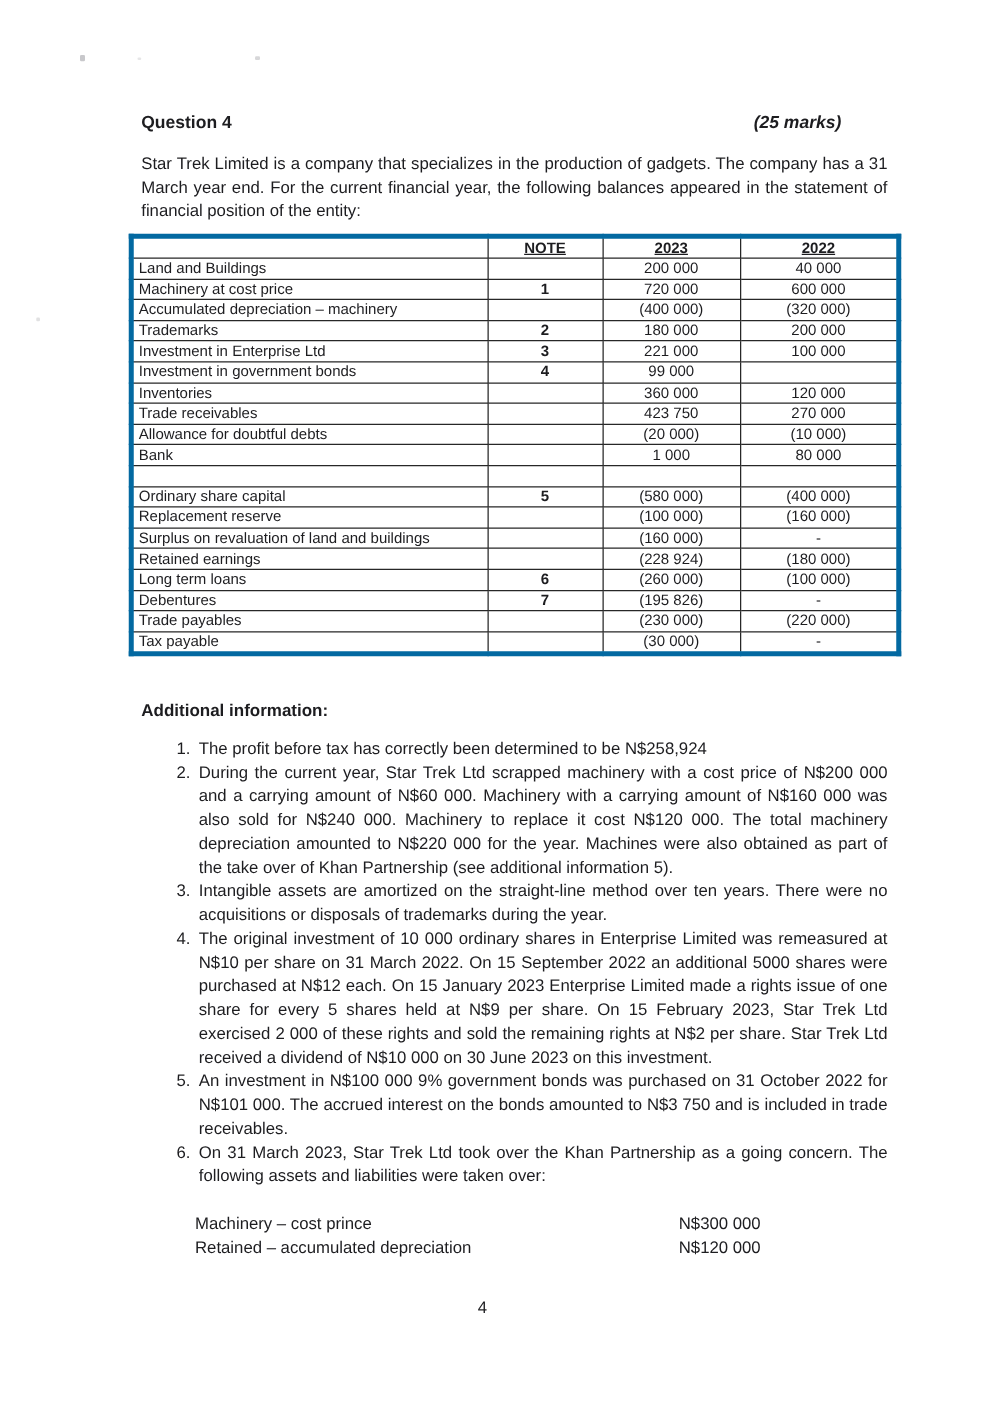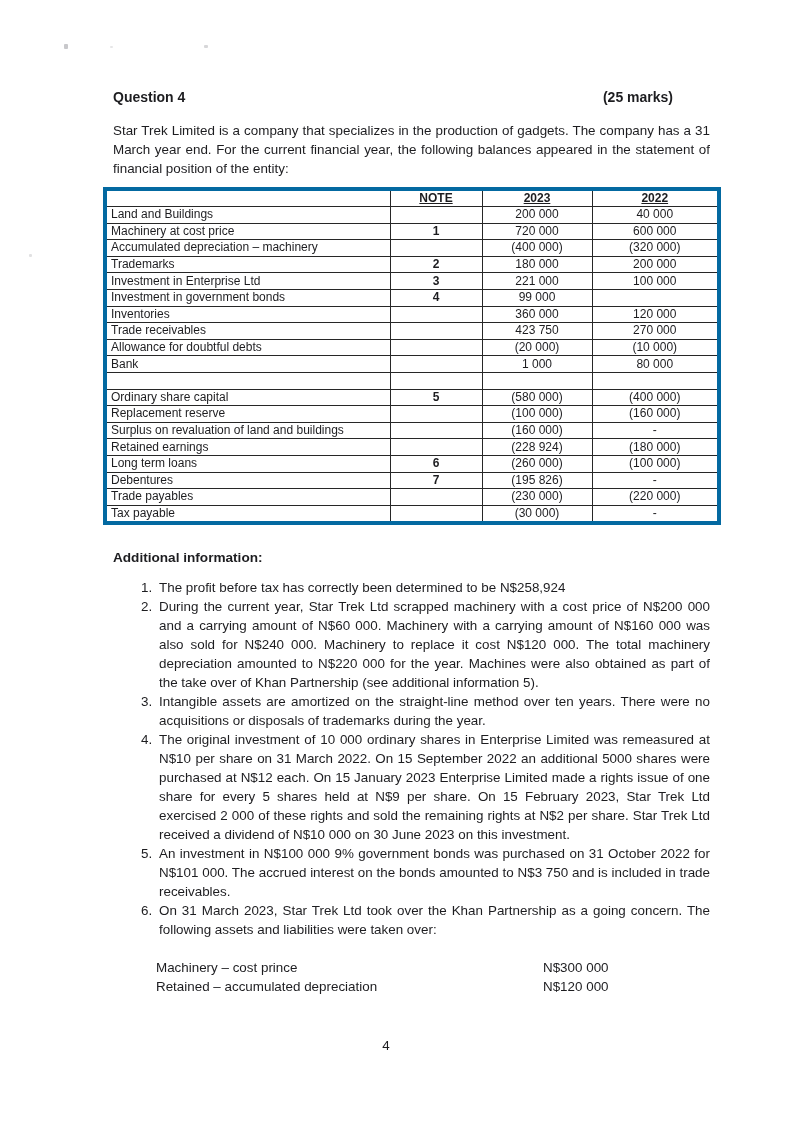--- a/index.html
+++ b/index.html
@@ -25,21 +25,21 @@
     top: 89px;
     width: 597px;
   }
   .q-header {
     display: flex;
     justify-content: space-between;
     font-weight: bold;
     font-size: 14px;
     line-height: 17px;
   }
-  .q-header .marks { margin-right: 37px; }
+  .q-header .marks { margin-right: 37px; font-style: italic; }
   .intro {
     margin: 15px 0 0 0;
     font-size: 13.4px;
     line-height: 19px;
     text-align: justify;
   }
   table.balance {
     border-collapse: collapse;
     table-layout: fixed;
     width: 614px;
@@ -63,21 +63,21 @@
   }
   table.balance th span { text-decoration: underline; }
   td.lbl { text-align: left; padding-left: 8px; }
   td.note { text-align: center; font-weight: bold; }
   td.num { text-align: center; }
   .col-label { width: 285px; }
   .col-note  { width: 92px; }
   .col-2023  { width: 110px; }
   .col-2022  { width: 127px; }
   .add-info-heading {
-    margin: 24px 0 0 0;
+    margin: 35px 0 0 0;
     font-size: 13.6px;
     font-weight: bold;
     line-height: 18px;
   }
   ol.info-list {
     margin: 11px 0 0 0;
     padding-left: 43px;
     font-size: 13.4px;
     line-height: 19px;
     text-align: justify;

